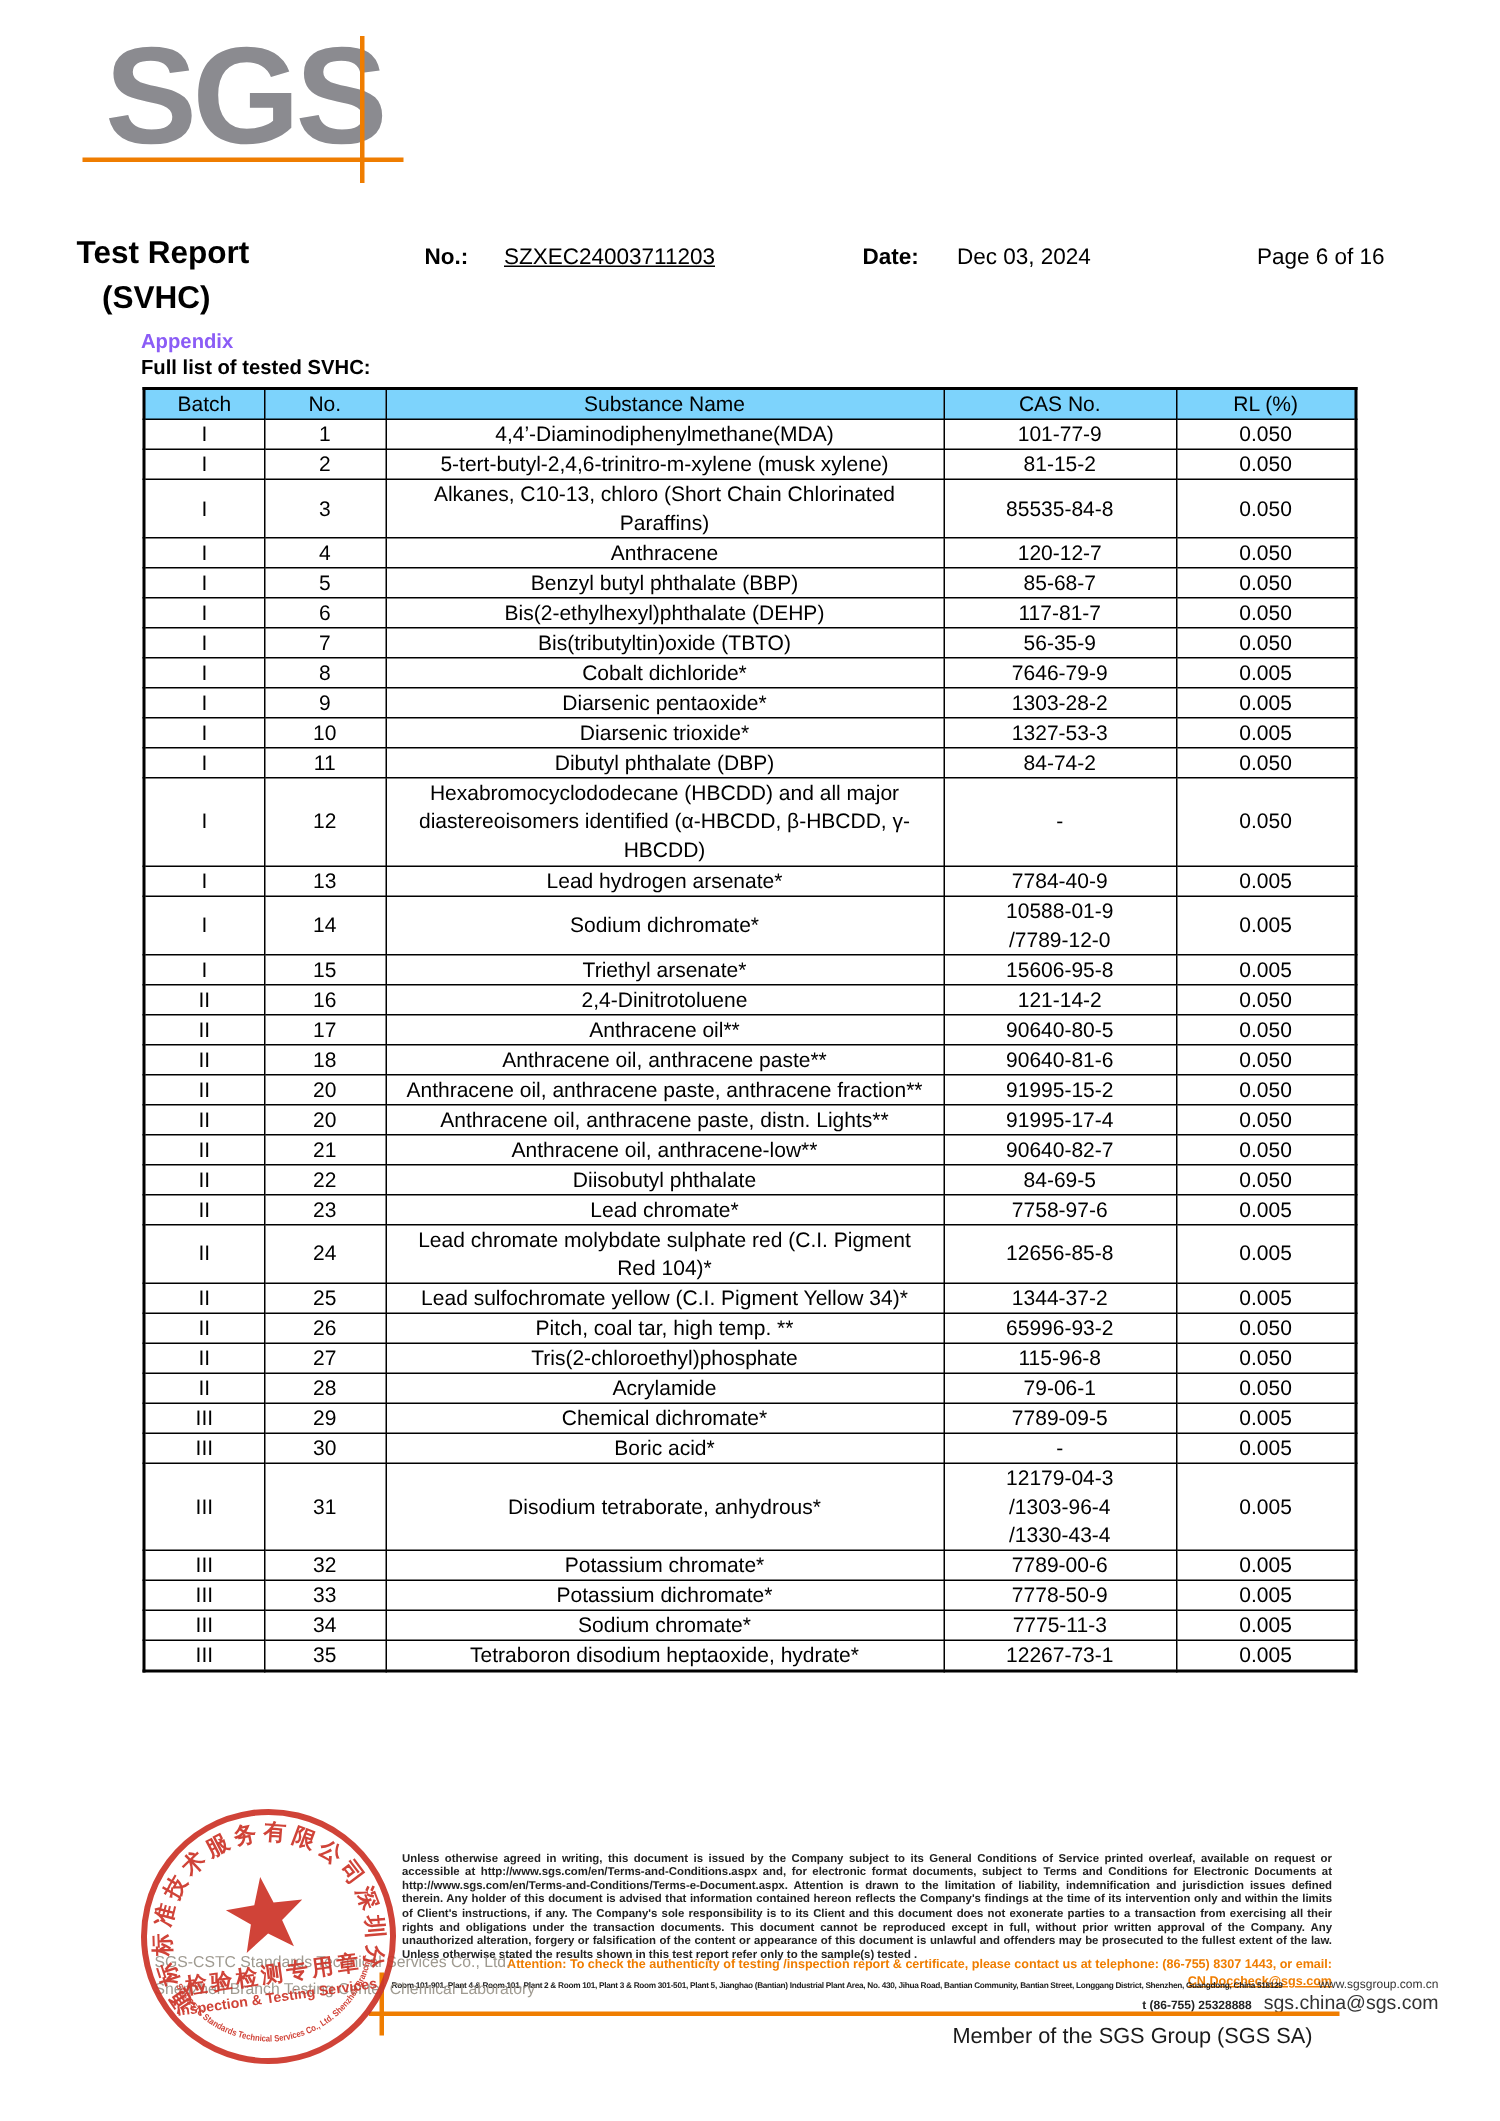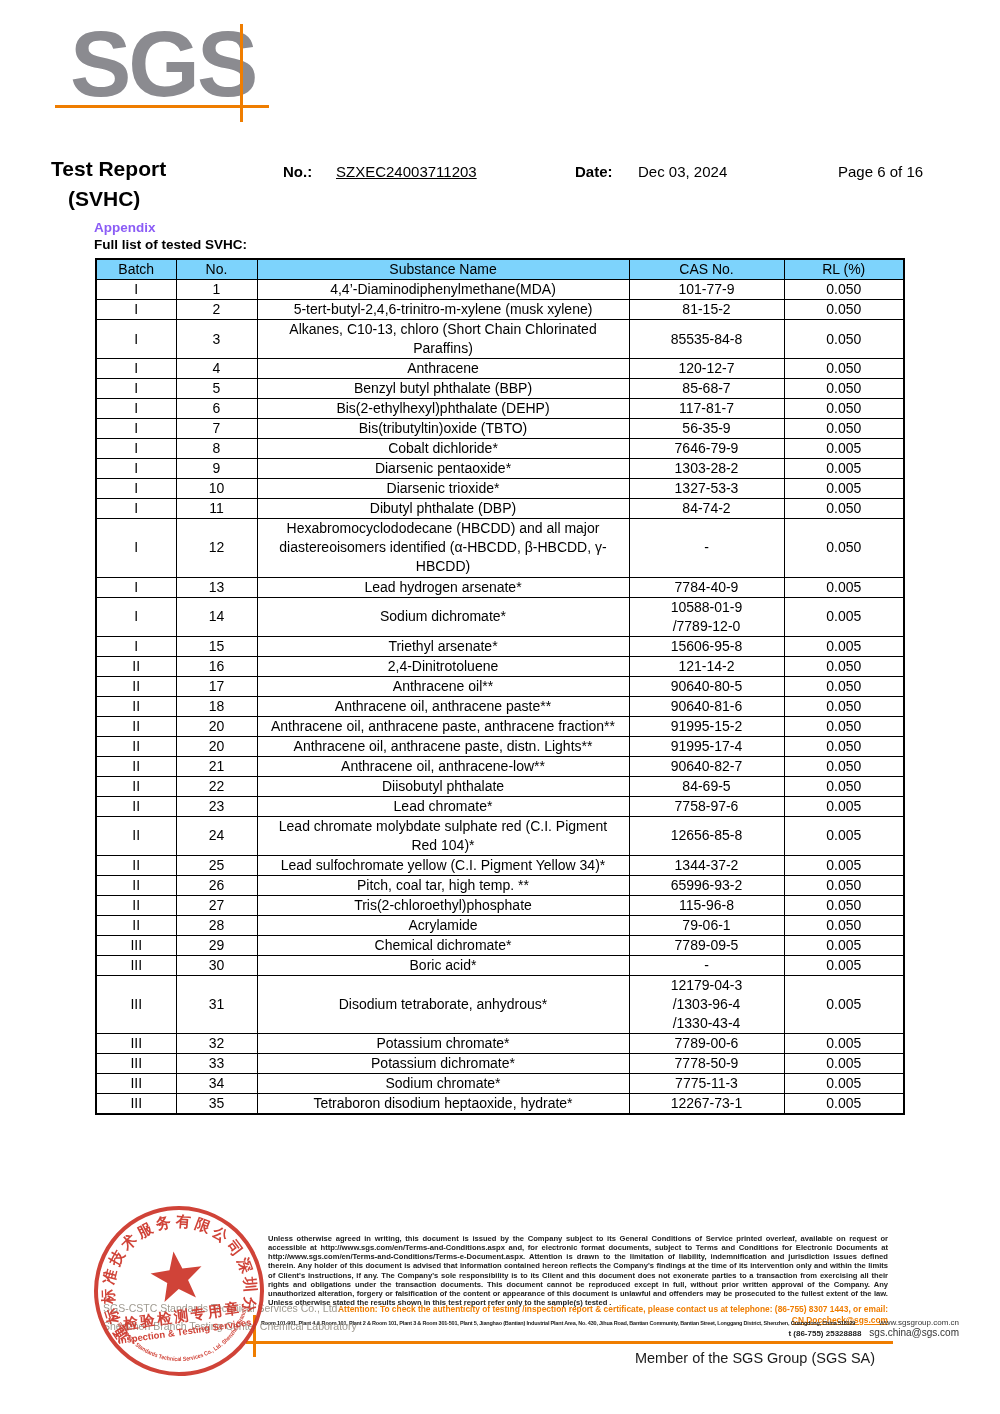--- a/index.html
+++ b/index.html
@@ -38,21 +38,21 @@
   
   .disclaimer{position:absolute;left:268px;top:1226px;width:620px;font-size:7.6px;line-height:1.22;font-weight:700;color:#222;text-align:justify;}
   .attention{position:absolute;left:268px;top:1296px;width:620px;font-size:8.4px;line-height:1.25;font-weight:700;color:#ef7d00;text-align:right;}
   .attention .mail{text-decoration:underline;}
   .addr{position:absolute;left:261px;top:1318px;width:698px;}
   .addr-row{display:flex;justify-content:flex-end;align-items:baseline;}
   .addr-en{font-size:5.5px;font-weight:700;letter-spacing:-0.2px;white-space:nowrap;overflow:hidden;flex:1;color:#222;}
   .addr-web{font-size:8px;font-weight:400;color:#333;margin-left:6px;white-space:nowrap;}
   .addr-cn{font-size:8.4px;font-weight:700;color:#111;white-space:nowrap;overflow:hidden;}
   .addr-tel{font-size:8px;font-weight:700;color:#222;white-space:nowrap;margin-left:8px;}
-  .addr-mail{font-size:10px;font-weight:400;color:#333;white-space:nowrap;margin-left:8px;}
+  .addr-mail{font-size:13px;font-weight:400;color:#333;white-space:nowrap;margin-left:8px;}
   .foot-hline{position:absolute;left:246px;top:1341px;width:647px;height:3px;background:#ef7d00;}
   .foot-vline{position:absolute;left:253px;top:1315px;width:2.5px;height:42px;background:#ef7d00;}
   .member{position:absolute;left:600px;top:1350px;width:310px;text-align:center;font-size:14.5px;color:#1a1a1a;}
 
   .company-lines{position:absolute;left:103px;top:1300px;font-size:10.5px;line-height:1.7;color:#9f9a90;z-index:1;}
   .stamp{position:absolute;left:90px;top:1202px;width:178px;height:178px;transform:rotate(-8deg);opacity:0.93;z-index:2;}
   .stamp text{font-family:"Liberation Sans",sans-serif;}
 </style>
 </head>
 <body>

